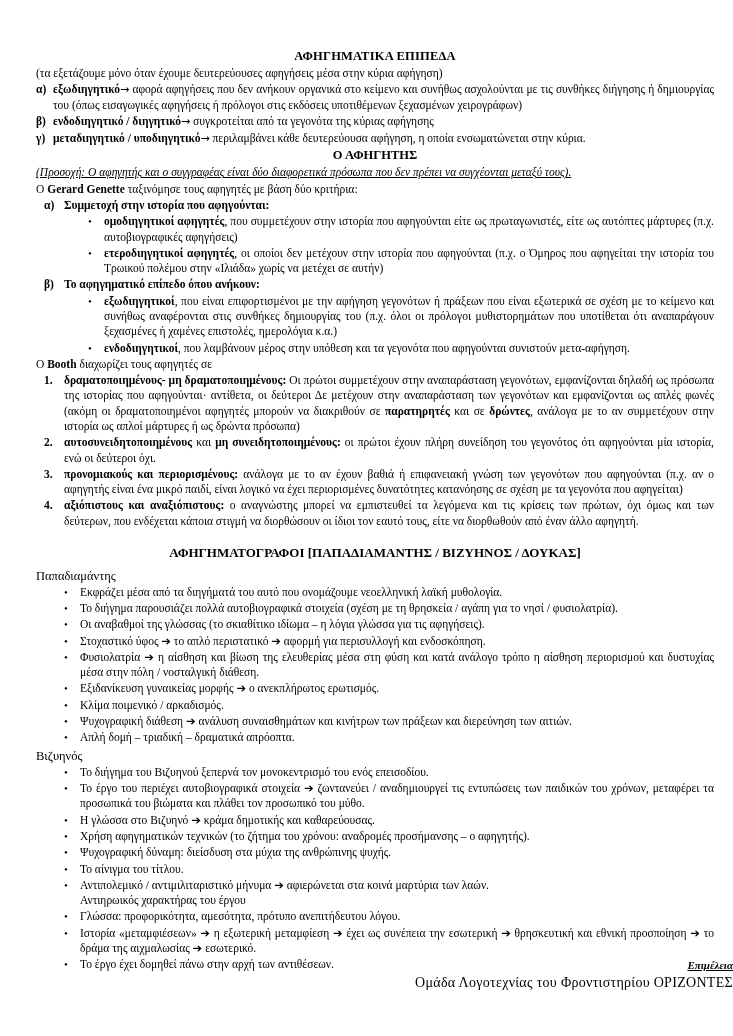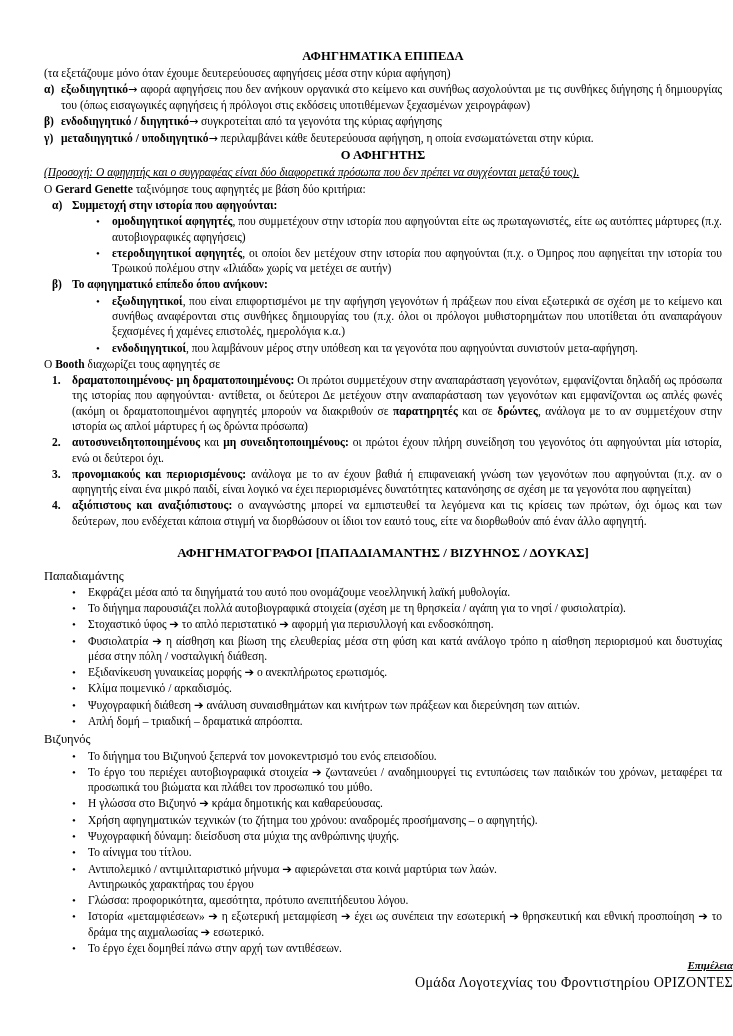--- a/index.html
+++ b/index.html
@@ -11,21 +11,21 @@
     position: relative;
     width: 733px;
     height: 1036px;
     background: #ffffff;
     overflow: hidden;
     font-family: "Liberation Serif", "DejaVu Serif", serif;
     color: #000000;
   }
   .content {
     position: absolute;
-    left: 44px;
+    left: 36px;
     top: 48px;
     width: 678px;
   }
 
   
   .doc-title {
     text-align: center;
     font-weight: bold;
     font-size: 12.5px;
     letter-spacing: 0.2px;
@@ -228,20 +228,21 @@
       <span class="marker">4.</span>
       <span class="body"><span class="b">αξιόπιστους και αναξιόπιστους:</span><span> ο αναγνώστης μπορεί να εμπιστευθεί τα λεγόμενα και τις κρίσεις των πρώτων, όχι όμως και των δεύτερων, που ενδέχεται κάποια στιγμή να διορθώσουν οι ίδιοι τον εαυτό τους, είτε να διορθωθούν από έναν άλλο αφηγητή.</span></span>
     </div>
 
     <h2 class="section-title-2">ΑΦΗΓΗΜΑΤΟΓΡΑΦΟΙ [ΠΑΠΑΔΙΑΜΑΝΤΗΣ / ΒΙΖΥΗΝΟΣ / ΔΟΥΚΑΣ]</h2>
 
     <div class="author-name">Παπαδιαμάντης</div>
     <ul class="bullets author">
       <li>Εκφράζει μέσα από τα διηγήματά του αυτό που ονομάζουμε νεοελληνική λαϊκή μυθολογία.</li>
       <li>Το διήγημα παρουσιάζει πολλά αυτοβιογραφικά στοιχεία (σχέση με τη θρησκεία / αγάπη για το νησί / φυσιολατρία).</li>
+      <li>Οι αναβαθμοί της γλώσσας (το σκιαθίτικο ιδίωμα – η λόγια γλώσσα για τις αφηγήσεις).</li>
       <li>Στοχαστικό ύφος ➔ το απλό περιστατικό ➔ αφορμή για περισυλλογή και ενδοσκόπηση.</li>
       <li>Φυσιολατρία ➔ η αίσθηση και βίωση της ελευθερίας μέσα στη φύση και κατά ανάλογο τρόπο η αίσθηση περιορισμού και δυστυχίας μέσα στην πόλη / νοσταλγική διάθεση.</li>
       <li>Εξιδανίκευση γυναικείας μορφής ➔ ο ανεκπλήρωτος ερωτισμός.</li>
       <li>Κλίμα ποιμενικό / αρκαδισμός.</li>
       <li>Ψυχογραφική διάθεση ➔ ανάλυση συναισθημάτων και κινήτρων των πράξεων και διερεύνηση των αιτιών.</li>
       <li>Απλή δομή – τριαδική – δραματικά απρόοπτα.</li>
     </ul>
 
     <div class="author-name">Βιζυηνός</div>
     <ul class="bullets author">

